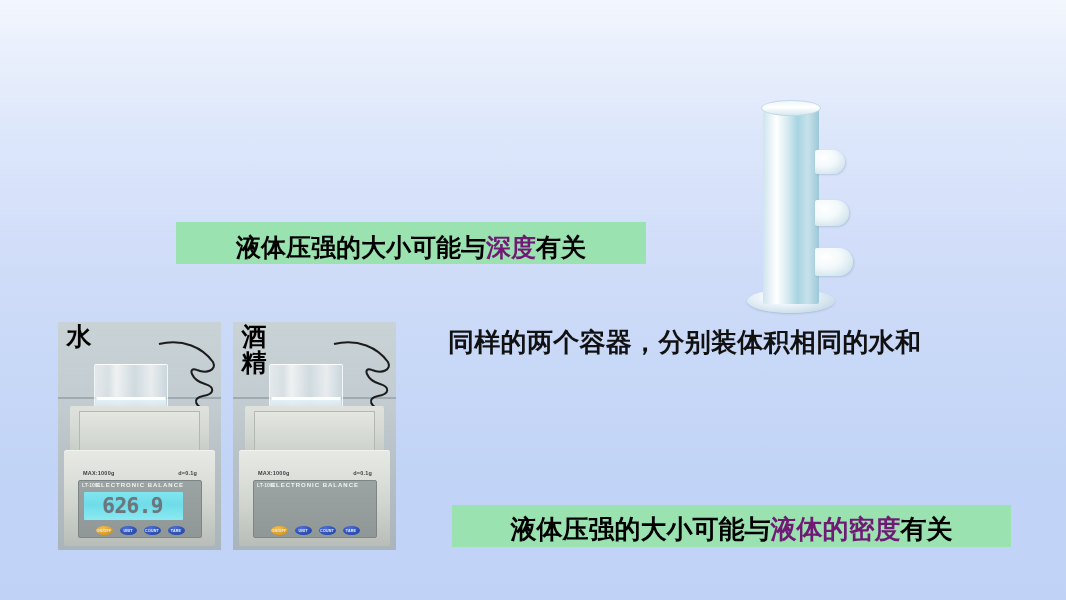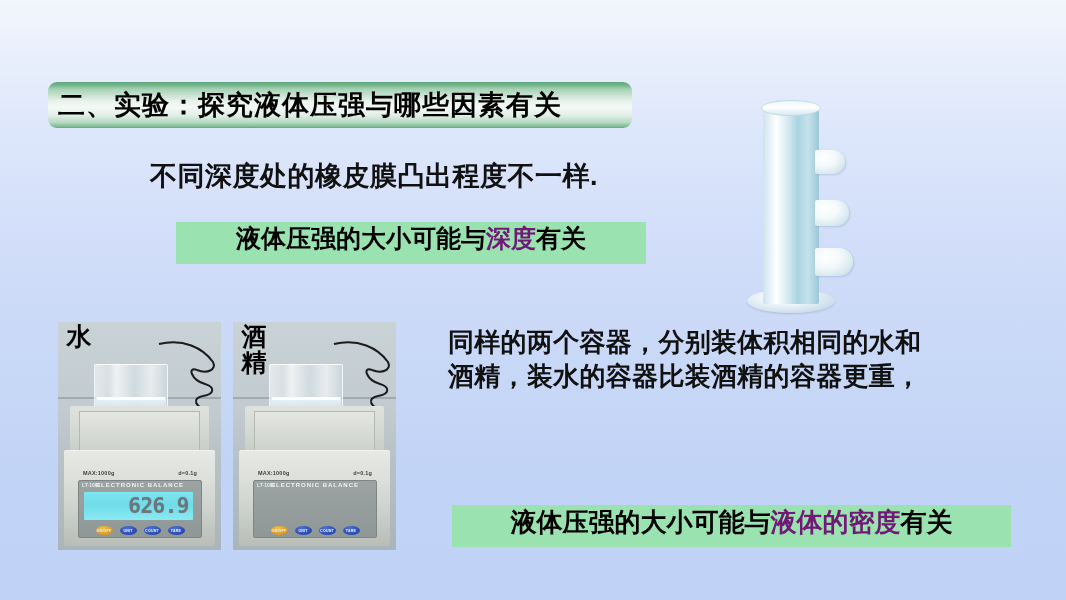--- a/index.html
+++ b/index.html
@@ -56,21 +56,21 @@
     color: #111111;
     white-space: nowrap;
     letter-spacing: 0.5px;
   }
 
   
   .green-box {
     position: absolute;
     background: #9ae3b0;
     display: flex;
-    align-items: flex-start;
+    align-items: flex-end;
     justify-content: center;
     font-weight: bold;
     color: #000000;
     white-space: nowrap;
   }
   #conclusion-depth {
     left: 176px;
     top: 222px;
     width: 470px;
     height: 42px;
@@ -298,28 +298,28 @@
     position: absolute;
     left: 3px; top: 1px;
     font-size: 5px;
     font-weight: bold;
     color: #e9eded;
   }
   .lcd {
     position: absolute;
     left: 5px;
     top: 11px;
-    right: 8px;
+    right: 18px;
     height: 28px;
     background: linear-gradient(to bottom, #7fe6ef 0%, #6fdce8 45%, #8aeaf2 100%);
     border-radius: 1px;
     display: flex;
     align-items: center;
     justify-content: flex-end;
-    padding-right: 4px;
+    padding-right: 20px;
     box-sizing: border-box;
   }
   .lcd-value {
     font-family: "DejaVu Sans Mono", "Liberation Mono", monospace;
     font-size: 21px;
     font-weight: bold;
     color: #6d757d;
     letter-spacing: -0.5px;
     line-height: 1;
     text-shadow: 0 0 1px rgba(80,90,100,0.4);
@@ -342,25 +342,21 @@
     letter-spacing: 0.2px;
   }
   .sbtn.blue   { background: radial-gradient(ellipse at 40% 28%, #4b6fd4 0%, #2a4bb0 70%, #1d3a92 100%); }
   .sbtn.orange { background: radial-gradient(ellipse at 40% 28%, #f0c050 0%, #d99a20 70%, #b87c10 100%); }
 </style>
 </head>
 <body>
 
 <div id="slide">
 
-  <div id="title-banner">
-    <span id="title-text">二、实验：探究液体压强与哪些因素有关</span>
-  </div>
-
-  <div id="statement-line">不同深度处的橡皮膜凸出程度不一样.</div>
+
 
   <div class="green-box" id="conclusion-depth">
     <span>液体压强的大小可能与</span>
       <span class="accent-red">深度</span>
       <span>有关</span>
   </div>
 
   <div id="apparatus">
     <div id="cyl-base"></div>
     <div id="cyl-body"></div>
@@ -446,21 +442,20 @@
           <span class="sbtn blue">TARE</span>
         </div>
       </div>
     </div>
 
     <div class="photo-label">酒精</div>
   </div>
 
   <div id="body-paragraph">
     <span class="pline">同样的两个容器，分别装体积相同的水和</span>
-    <span class="pline">酒精，装水的容器比装酒精的容器更重，</span>
   </div>
 
   <div class="green-box" id="conclusion-density">
     <span>液体压强的大小可能与</span>
       <span class="accent-red">液体的密度</span>
       <span>有关</span>
   </div>
 
 </div>
 

